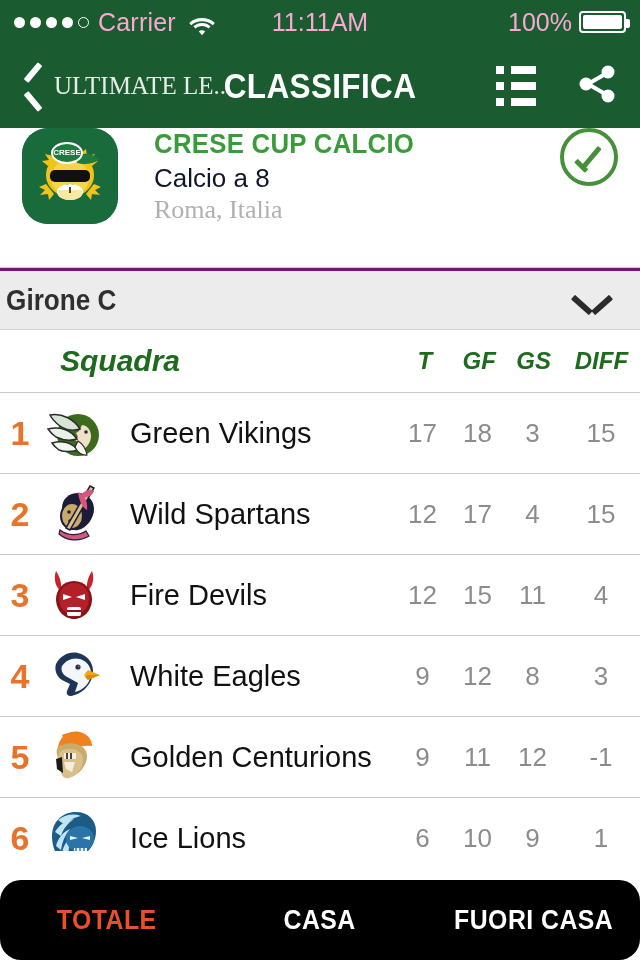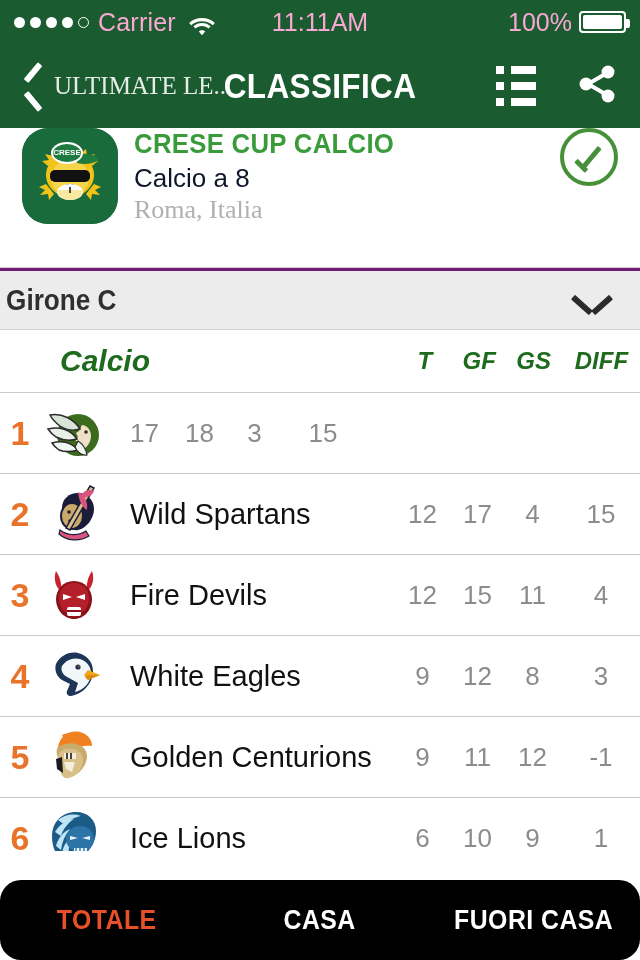--- a/index.html
+++ b/index.html
@@ -69,21 +69,21 @@
 
   
   .league {
     height: 140px; background: #fff; display: flex; 
     padding: 0 22px; border-bottom: 1px solid #cfcfcf;
   }
   .league-logo {
     width: 96px; height: 96px; border-radius: 26px; background: #1a6b3c;
     flex: none; position: relative; overflow: hidden;
   }
-  .league-info { margin-left: 16px; flex: 1; min-width: 0; }
+  .league-info { margin-left: 36px; flex: 1; min-width: 0; }
   .league-name {
     font-size: 28px; font-weight: bold; color: #3a9b3a; letter-spacing: .3px;
     transform: scaleX(.92); transform-origin: left center; white-space: nowrap;
   }
   .league-sub { font-size: 26px; color: #0f172a; margin-top: 3px; }
   .league-loc { font-size: 26px; color: #b0b0b0; margin-top: 1px; font-family: Liberation Serif, serif; }
   .check {
     width: 58px; height: 58px; border: 4px solid #46903a; border-radius: 50%;
     flex: none; position: relative; cursor: pointer;
   }
@@ -271,21 +271,21 @@
     </div>
     <div class="check"></div>
   </div>
 
   <div class="girone">
     <span class="girone-label">Girone C</span>
     <span class="chev-down"></span>
   </div>
 
   <div class="thead">
-    <div class="th-team">Calcio</div>
+    <div class="th-team">Squadra</div>
     <div class="th-stat th-t">T</div>
     <div class="th-stat th-gf">GF</div>
     <div class="th-stat th-gs">GS</div>
     <div class="th-stat th-diff">DIFF</div>
   </div>
 
   <div class="table-clip">
 
     <div class="row">
       <div class="rank">1</div>
@@ -293,20 +293,23 @@
         <svg width="64" height="64" viewBox="0 0 64 64">
           <circle cx="36" cy="34" r="21" fill="#3d6b1e"></circle>
           <path d="M40 24c5 0 9 5 9 11s-4 12-9 14c-3 1-5 0-5-2l1-6-3-2 3-3-2-4 3-2z" fill="#f0e0c8"></path>
           <path d="M8 14c12-2 24 4 30 14-6 2-14 1-20-3-4-3-8-7-10-11z" fill="#d6e5d6" stroke="#2b2b2b" stroke-width="1.5"></path>
           <path d="M6 28c12-3 23 1 29 10-7 2-15 1-21-2-3-2-6-5-8-8z" fill="#e8f0e8" stroke="#2b2b2b" stroke-width="1.5"></path>
           <path d="M10 42c11-3 20 0 26 7-7 2-14 2-19 0-3-2-5-4-7-7z" fill="#f2f6f2" stroke="#2b2b2b" stroke-width="1.5"></path>
           <path d="M36 40c5 3 8 8 9 14-5 1-10-3-12-8z" fill="#f4f4f0" stroke="#2b2b2b" stroke-width="1.2"></path>
           <circle cx="44" cy="31" r="1.8" fill="#2b2b2b"></circle>
         </svg>
       </div>
+      <div class="tname-wrap">
+          <div class="tname">Green Vikings</div>
+        </div>
       <div class="cell c-t">17</div>
       <div class="cell c-gf">18</div>
       <div class="cell c-gs">3</div>
       <div class="cell c-diff">15</div>
     </div>
 
     <div class="row">
       <div class="rank">2</div>
       <div class="tlogo">
         <svg width="64" height="64" viewBox="0 0 64 64">

